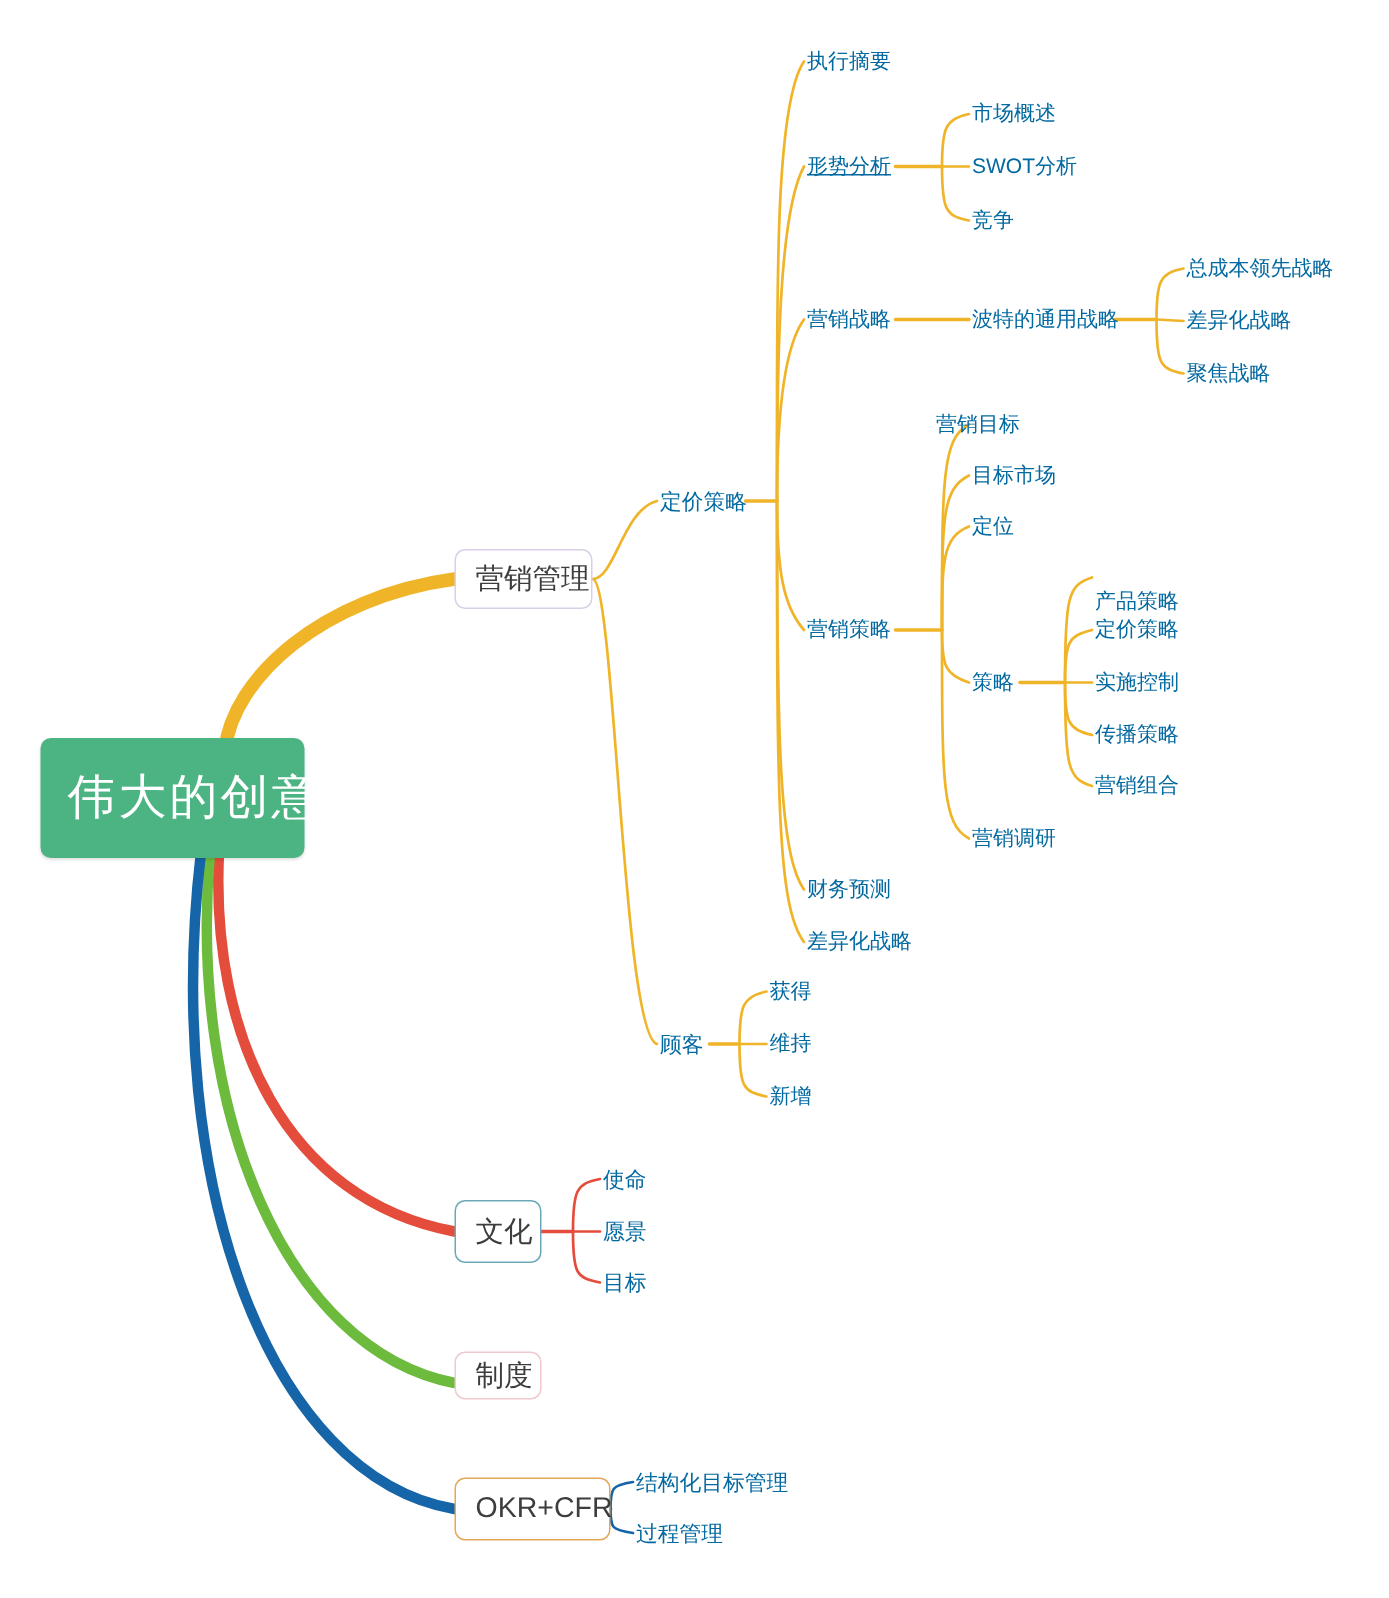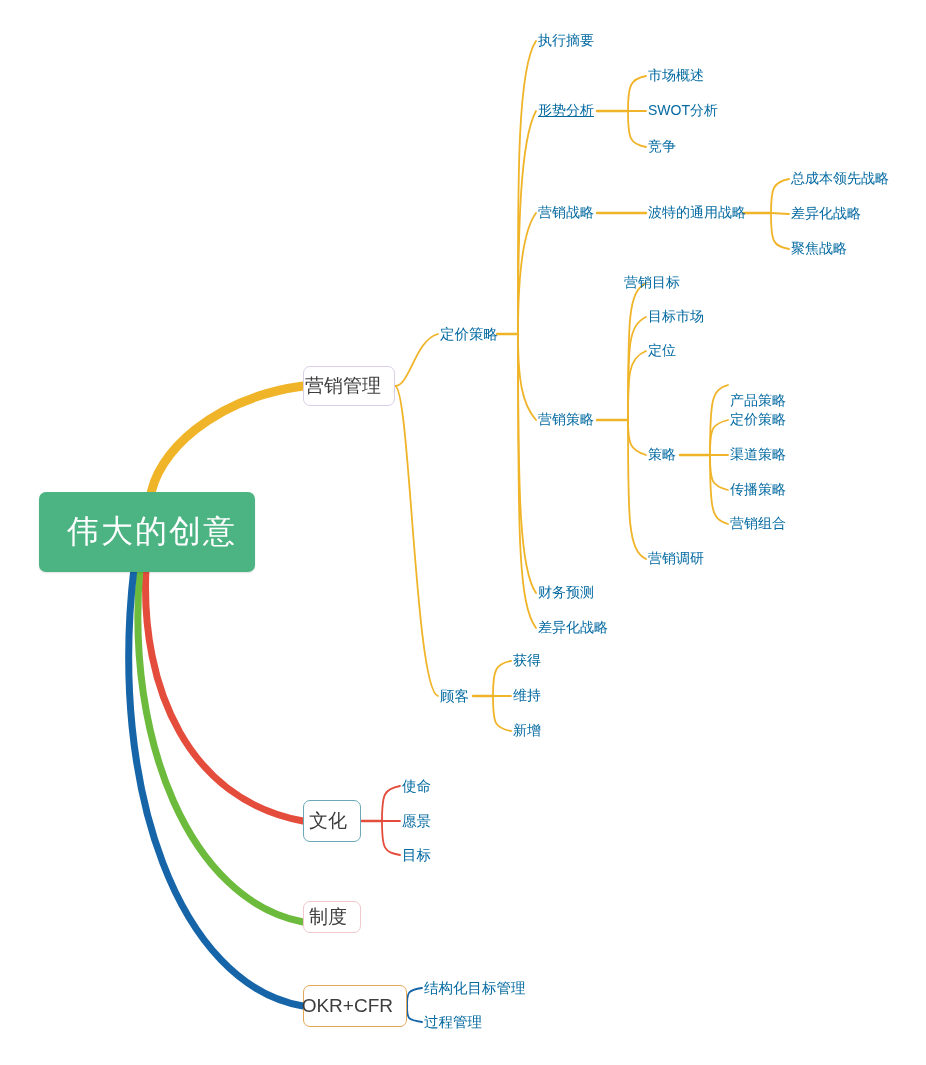--- a/index.html
+++ b/index.html
@@ -26,21 +26,21 @@
     width: 926px;
     height: 1065px;
     pointer-events: none;
   }
   .node {
     position: absolute;
     box-sizing: border-box;
     white-space: nowrap;
     display: flex;
     align-items: center;
-    justify-content: flex-end;
+    justify-content: flex-start;
   }
   .node.root {
     color: #ffffff;
     font-size: 32px;
     letter-spacing: 2px;
     border-radius: 7px;
     padding: 0 18px;
     box-shadow: 0 1px 2px rgba(0,0,0,0.12);
   }
   .node.boxed {
@@ -107,21 +107,21 @@
       <path d="M 493 696 C 493 724 495 728 511 731" stroke="#f0b429" stroke-width="1.8" fill="none" stroke-linecap="round" stroke-linejoin="round"></path>
       <path d="M 361 821 L 382 821" stroke="#e44c3c" stroke-width="2.4" fill="none" stroke-linecap="round" stroke-linejoin="round"></path>
       <path d="M 382 821 C 382 794 384 789 400 786" stroke="#e44c3c" stroke-width="1.8" fill="none" stroke-linecap="round" stroke-linejoin="round"></path>
       <path d="M 382 821 L 400 821" stroke="#e44c3c" stroke-width="1.8" fill="none" stroke-linecap="round" stroke-linejoin="round"></path>
       <path d="M 382 821 C 382 849 384 852 400 855" stroke="#e44c3c" stroke-width="1.8" fill="none" stroke-linecap="round" stroke-linejoin="round"></path>
       <path d="M 407 1006 L 404 1006" stroke="#1565a8" stroke-width="2.4" fill="none" stroke-linecap="round" stroke-linejoin="round"></path>
       <path d="M 407 1006 C 407 992 408 990 422 988" stroke="#1565a8" stroke-width="1.8" fill="none" stroke-linecap="round" stroke-linejoin="round"></path>
       <path d="M 407 1006 C 407 1019 408 1020 422 1022" stroke="#1565a8" stroke-width="1.8" fill="none" stroke-linecap="round" stroke-linejoin="round"></path>
     </svg>
   <div id="node-layer">
-      <div class="node root" style="left: 27px; top: 492px; width: 216px; height: 80px; background: rgb(76, 179, 131); color: rgb(255, 255, 255); margin-left: 12px;">
+      <div class="node root" style="left: 27px; top: 492px; width: 176px; height: 80px; background: rgb(76, 179, 131); color: rgb(255, 255, 255);">
         <span>伟大的创意</span>
       </div>
       <div class="node boxed" style="left: 303px; top: 366px; width: 92px; height: 40px; border-color: rgb(217, 207, 230);">
         <span>营销管理</span>
       </div>
       <div class="node boxed" style="left: 303px; top: 800px; width: 58px; height: 42px; border-color: rgb(106, 167, 184);">
         <span>文化</span>
       </div>
       <div class="node boxed" style="left: 303px; top: 901px; width: 58px; height: 32px; border-color: rgb(240, 200, 205);">
         <span>制度</span>
@@ -177,21 +177,21 @@
       <div class="node plain" style="left: 648px; top: 444px; height: 22px;">
         <span>策略</span>
       </div>
       <div class="node plain" style="left: 730px; top: 374px; height: 22px; margin-top: 16px;">
         <span>产品策略</span>
       </div>
       <div class="node plain" style="left: 730px; top: 409px; height: 22px;">
         <span>定价策略</span>
       </div>
       <div class="node plain" style="left: 730px; top: 444px; height: 22px;">
-        <span>渠道策略</span>
+        <span>实施控制</span>
       </div>
       <div class="node plain" style="left: 730px; top: 479px; height: 22px;">
         <span>传播策略</span>
       </div>
       <div class="node plain" style="left: 730px; top: 513px; height: 22px;">
         <span>营销组合</span>
       </div>
       <div class="node plain" style="left: 648px; top: 548px; height: 22px;">
         <span>营销调研</span>
       </div>

